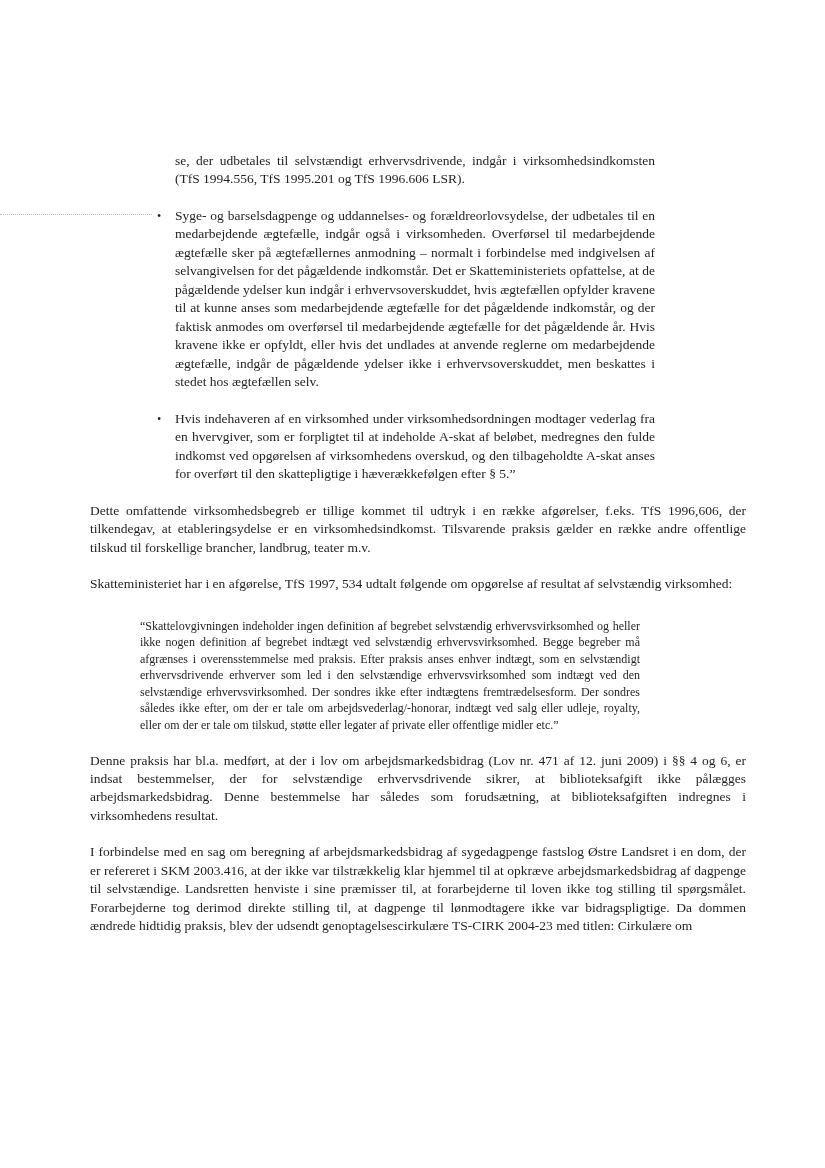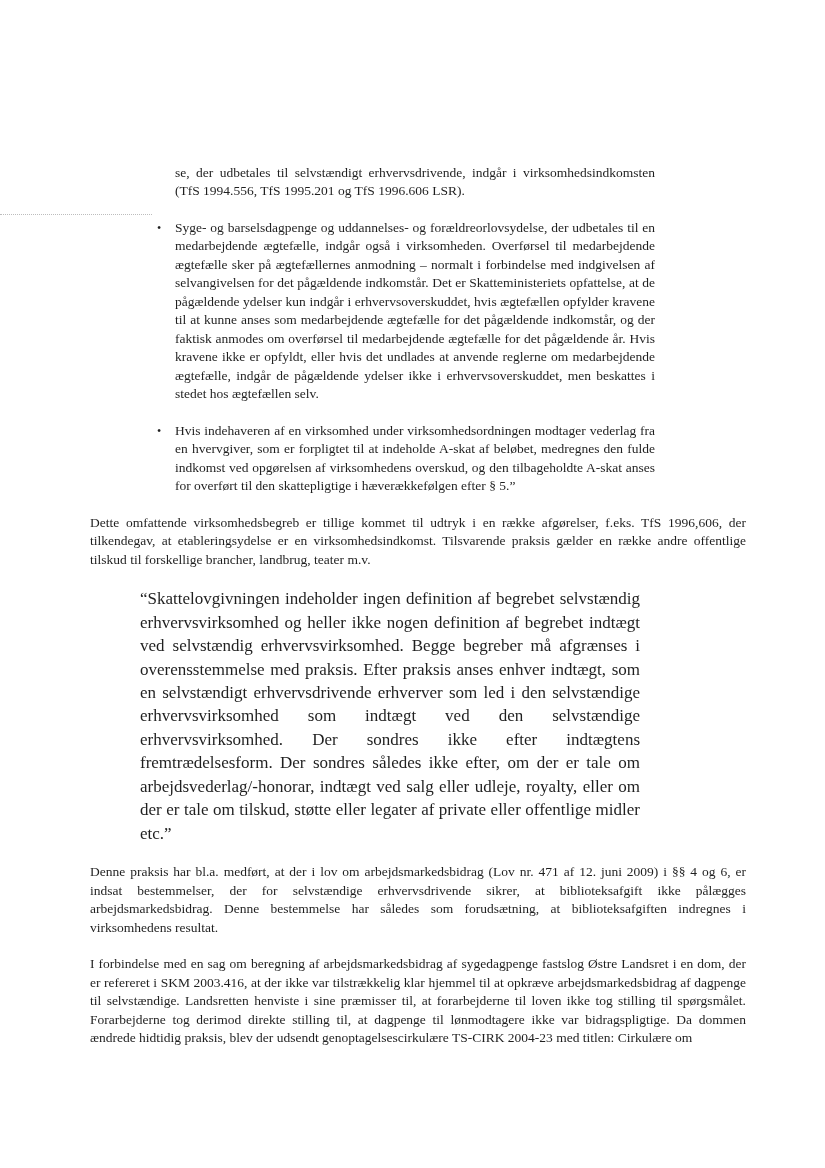--- a/index.html
+++ b/index.html
@@ -19,21 +19,21 @@
   .dotted-line {
     position: absolute;
     left: 0;
     top: 214px;
     width: 152px;
     border-top: 1px dotted #bdbdbd;
   }
   .content {
     position: absolute;
     left: 85px;
-    top: 164px;
+    top: 152px;
     width: 656px;
     font-size: 13.5px;
     line-height: 1.37;
     text-align: justify;
   }
   .cont {
     margin: 0 0 18px 90px;
     width: 480px;
   }
   .bullet {
@@ -49,23 +49,23 @@
   }
   .bullet .btext {
     flex: 1;
     text-align: justify;
   }
   .para {
     margin: 18px 5px;
     width: 656px;
   }
   .quote {
-    margin: 18px 0 18px 55px;
+    margin: 24px 0 18px 55px;
     width: 500px;
-    font-size: 17px;
+    font-size: 12px;
     line-height: 1.38;
     text-align: justify;
   }
   .footer {
     position: absolute;
     left: 744px;
     top: 1194px;
     font-family: "Liberation Sans", sans-serif;
     font-size: 10.5px;
     font-weight: 600;
@@ -90,20 +90,21 @@
       <span class="btext">Syge- og barselsdagpenge og uddannelses- og forældreorlovsydelse, der udbetales til en medarbejdende ægtefælle, indgår også i virksomheden. Overførsel til medarbejdende ægtefælle sker på ægtefællernes anmodning – normalt i forbindelse med indgivelsen af selvangivelsen for det pågældende indkomstår. Det er Skatteministeriets opfattelse, at de pågældende ydelser kun indgår i erhvervsoverskuddet, hvis ægtefællen opfylder kravene til at kunne anses som medarbejdende ægtefælle for det pågældende indkomstår, og der faktisk anmodes om overførsel til medarbejdende ægtefælle for det pågældende år. Hvis kravene ikke er opfyldt, eller hvis det undlades at anvende reglerne om medarbejdende ægtefælle, indgår de pågældende ydelser ikke i erhvervsoverskuddet, men beskattes i stedet hos ægtefællen selv.</span>
     </div>
 
     <div class="bullet">
       <span class="marker">•</span>
       <span class="btext">Hvis indehaveren af en virksomhed under virksomhedsordningen modtager vederlag fra en hvervgiver, som er forpligtet til at indeholde A-skat af beløbet, medregnes den fulde indkomst ved opgørelsen af virksomhedens overskud, og den tilbageholdte A-skat anses for overført til den skattepligtige i hæverækkefølgen efter § 5.”</span>
     </div>
 
     <p class="para">Dette omfattende virksomhedsbegreb er tillige kommet til udtryk i en række afgørelser, f.eks. TfS 1996,606, der tilkendegav, at etableringsydelse er en virksomhedsindkomst. Tilsvarende praksis gælder en række andre offentlige tilskud til forskellige brancher, landbrug, teater m.v.</p>
 
+    <p class="para">Skatteministeriet har i en afgørelse, TfS 1997, 534 udtalt følgende om opgørelse af resultat af selvstændig virksomhed:</p>
 
     <p class="quote">“Skattelovgivningen indeholder ingen definition af begrebet selvstændig erhvervsvirksomhed og heller ikke nogen definition af begrebet indtægt ved selvstændig erhvervsvirksomhed. Begge begreber må afgrænses i overensstemmelse med praksis. Efter praksis anses enhver indtægt, som en selvstændigt erhvervsdrivende erhverver som led i den selvstændige erhvervsvirksomhed som indtægt ved den selvstændige erhvervsvirksomhed. Der sondres ikke efter indtægtens fremtrædelsesform. Der sondres således ikke efter, om der er tale om arbejdsvederlag/-honorar, indtægt ved salg eller udleje, royalty, eller om der er tale om tilskud, støtte eller legater af private eller offentlige midler etc.”</p>
 
     <p class="para">Denne praksis har bl.a. medført, at der i lov om arbejdsmarkedsbidrag (Lov nr. 471 af 12. juni 2009) i §§ 4 og 6, er indsat bestemmelser, der for selvstændige erhvervsdrivende sikrer, at biblioteksafgift ikke pålægges arbejdsmarkedsbidrag. Denne bestemmelse har således som forudsætning, at biblioteksafgiften indregnes i virksomhedens resultat.</p>
 
     <p class="para">I forbindelse med en sag om beregning af arbejdsmarkedsbidrag af sygedagpenge fastslog Østre Landsret i en dom, der er refereret i SKM 2003.416, at der ikke var tilstrækkelig klar hjemmel til at opkræve arbejdsmarkedsbidrag af dagpenge til selvstændige. Landsretten henviste i sine præmisser til, at forarbejderne til loven ikke tog stilling til spørgsmålet. Forarbejderne tog derimod direkte stilling til, at dagpenge til lønmodtagere ikke var bidragspligtige. Da dommen ændrede hidtidig praksis, blev der udsendt genoptagelsescirkulære TS-CIRK 2004-23 med titlen: Cirkulære om</p>
 
   </div>
 
   <div class="footer">5/9</div>

